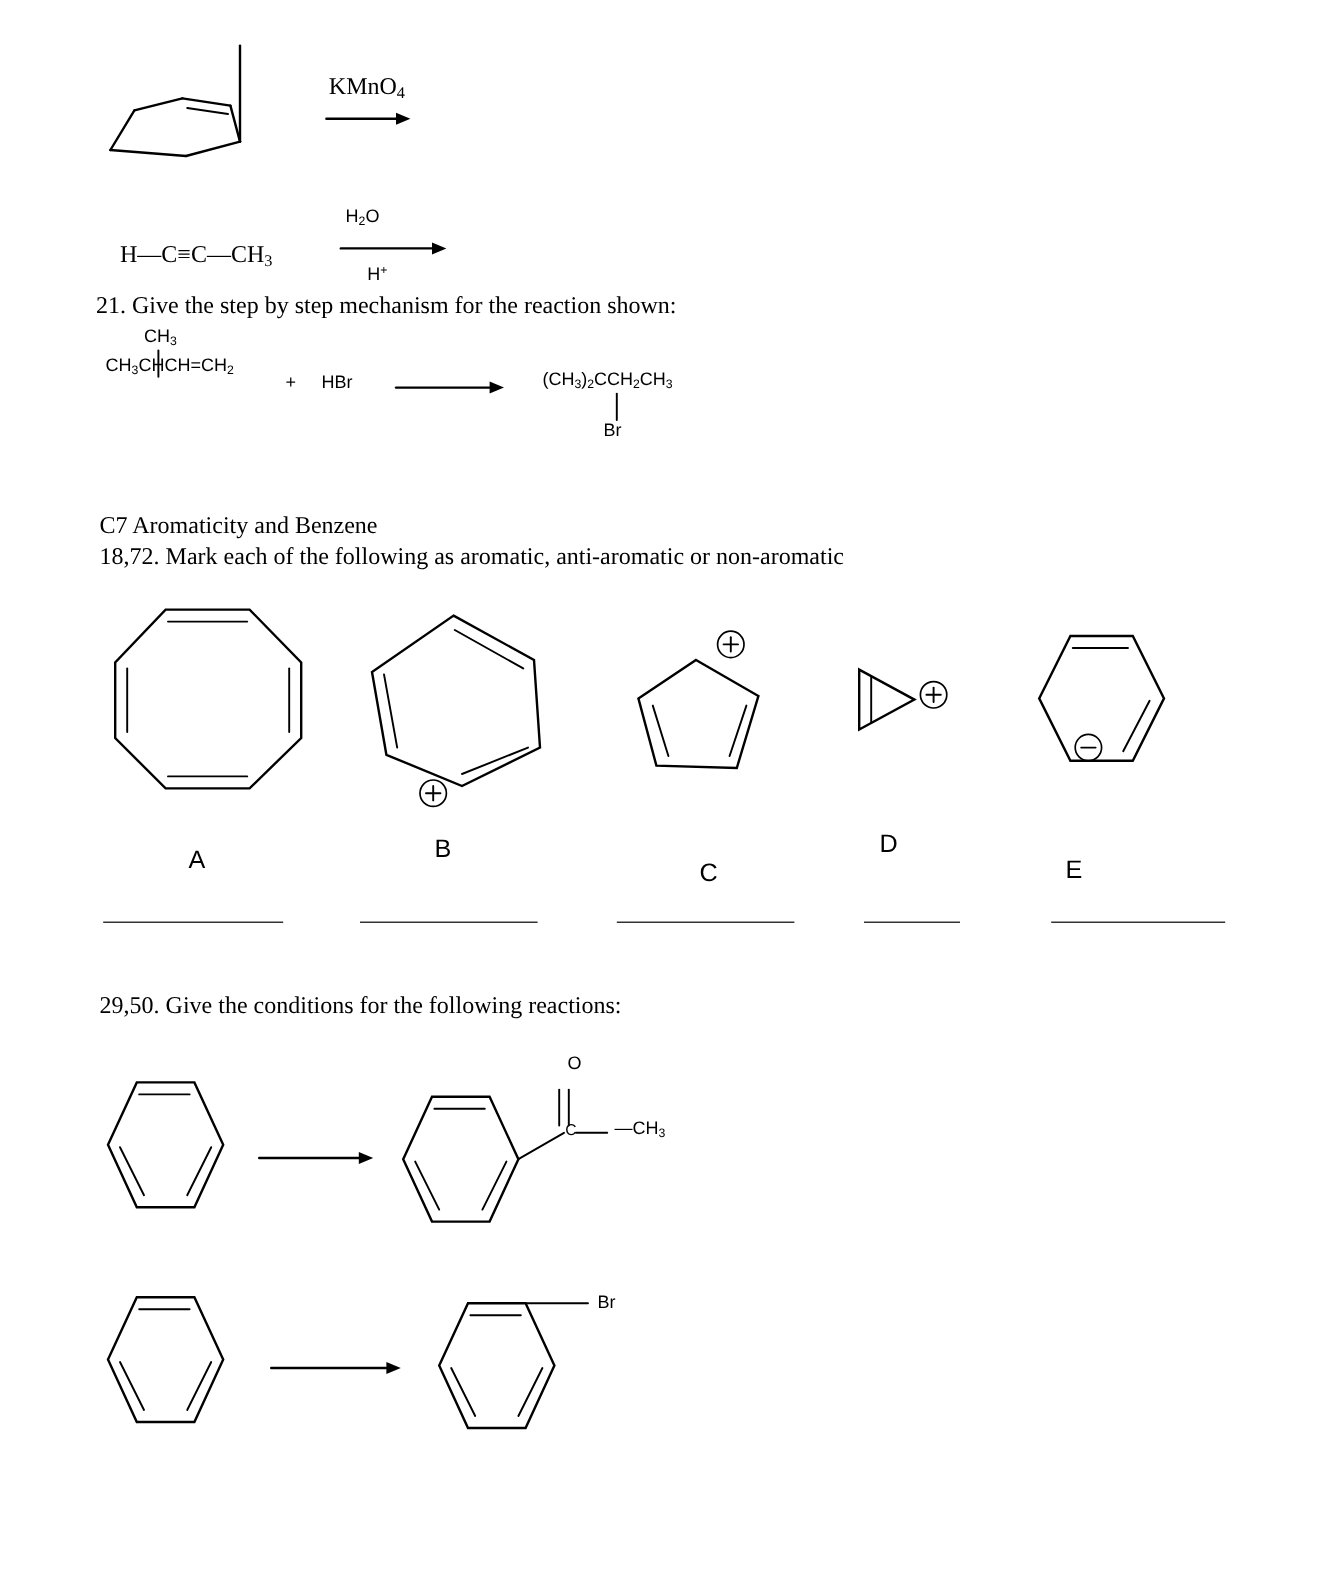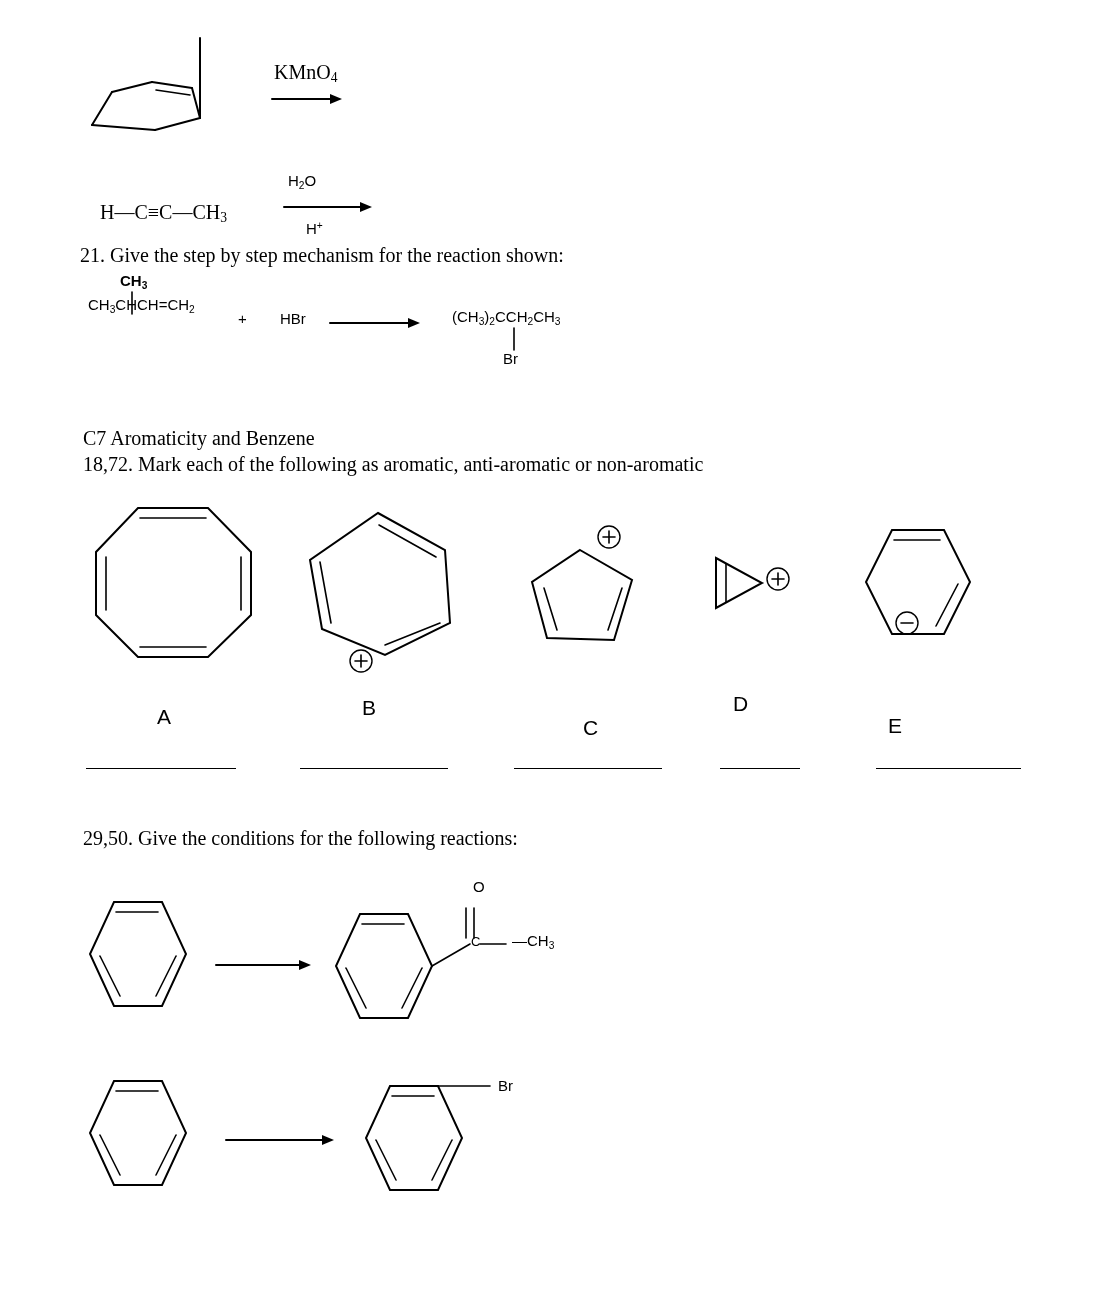--- a/index.html
+++ b/index.html
@@ -71,33 +71,33 @@
     <line class="bondline" x1="0" y1="7" x2="76" y2="7"></line>
     <polygon points="76,2 88,7 76,12" fill="#000"></polygon>
   </svg>
 </div>
 <div class="abs small" style="left:306px; top:220px;">
   <span>H<sup>+</sup></span>
 </div>
 
 <div class="abs txt" style="left:80px; top:243px;">21. Give the step by step mechanism for the reaction shown:</div>
 
-<div class="abs small" style="left:120px; top:272px;font-weight:bold;">
+<div class="abs small" style="left:120px; top:272px;">
   <span>CH<sub>3</sub></span>
 </div>
 <div class="abs" style="left:130px; top:292px;">
   <svg width="4" height="22">
       <line class="bondthin" x1="2" y1="0" x2="2" y2="22"></line>
     </svg>
 </div>
 <div class="abs small" style="left:88px; top:296px;">
   <span>CH<sub>3</sub>CHCH=CH<sub>2</sub></span>
 </div>
 <div class="abs small" style="left:238px; top:310px;">+</div>
-<div class="abs small" style="left:280px; top:310px;">HBr</div>
+<div class="abs small" style="left:268px; top:310px;">HBr</div>
 <div class="abs" style="left:330px; top:316px;">
   <svg width="90" height="14">
     <line class="bondline" x1="0" y1="7" x2="78" y2="7"></line>
     <polygon points="78,2 90,7 78,12" fill="#000"></polygon>
   </svg>
 </div>
 <div class="abs small" style="left:452px; top:308px;">
   <span>(CH<sub>3</sub>)<sub>2</sub>CCH<sub>2</sub>CH<sub>3</sub></span>
 </div>
 <div class="abs" style="left:512px; top:328px;">

